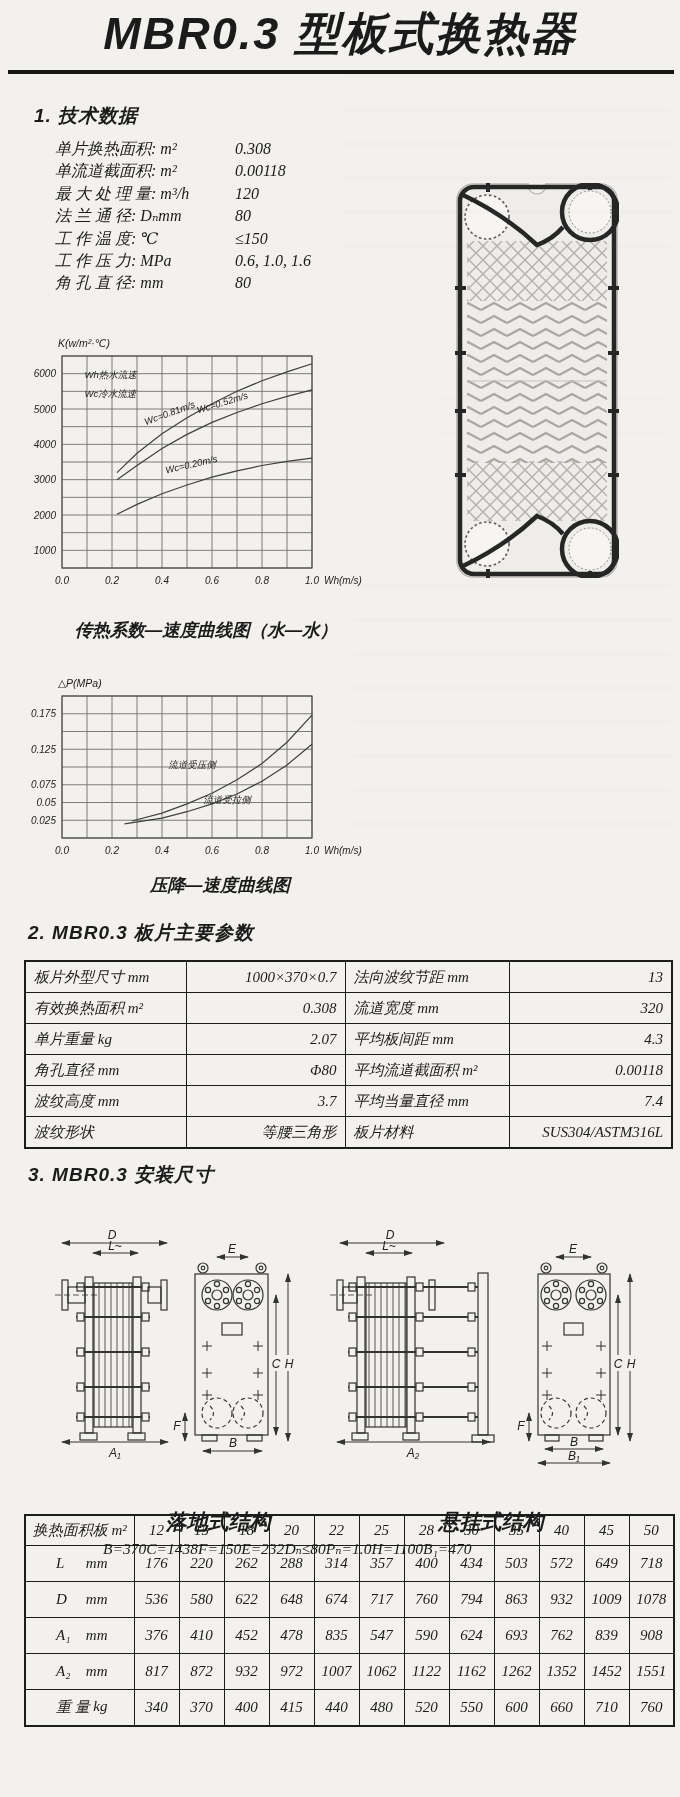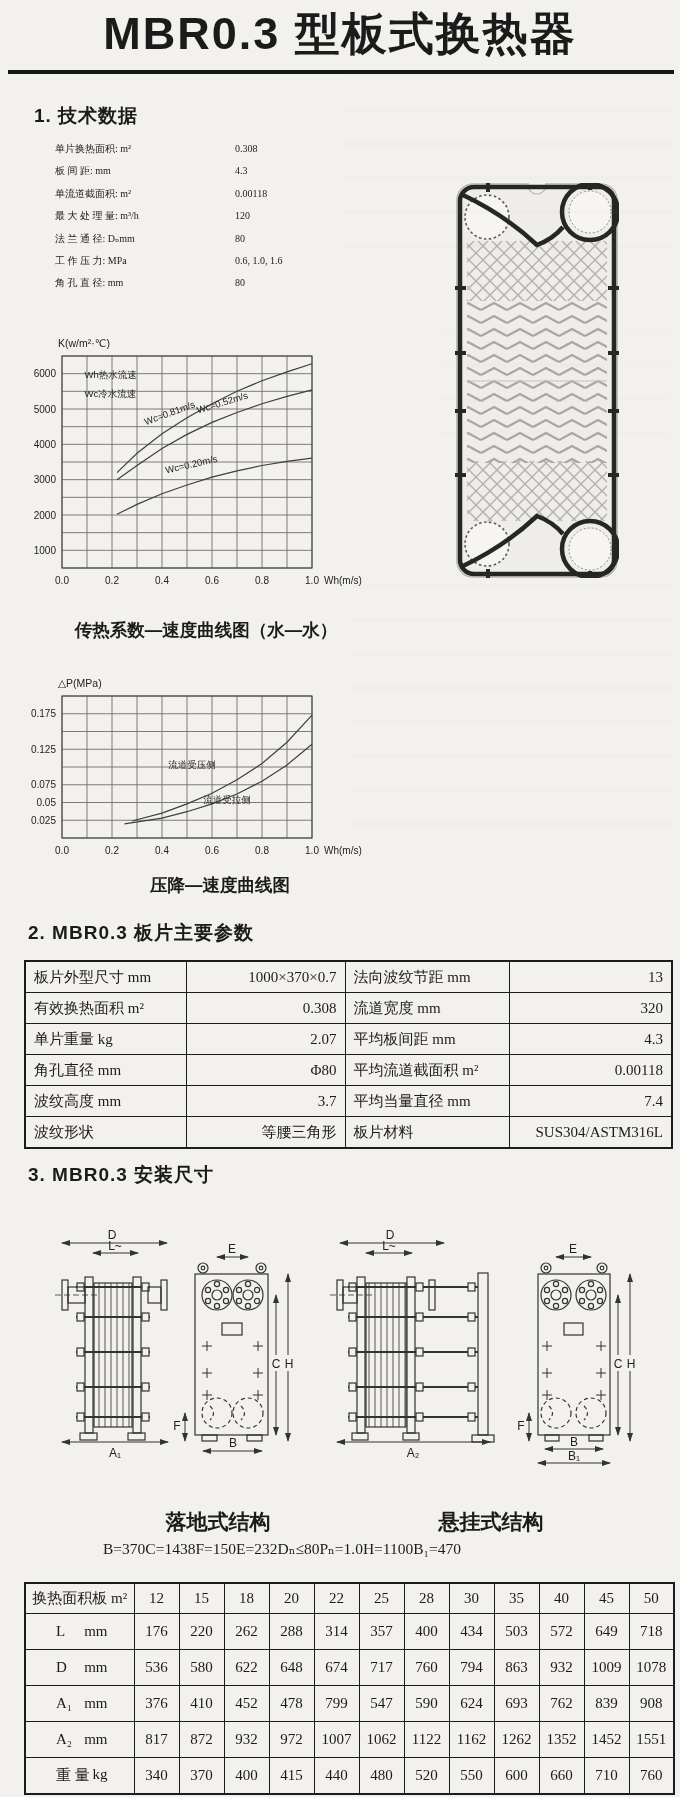--- a/index.html
+++ b/index.html
@@ -1,43 +1,43 @@
 <!DOCTYPE html>
 <html><head>
 <meta charset="utf-8">
 <style>
   html,body{margin:0;padding:0;background:#e8e6e2;}
   .page{position:relative;width:680px;height:1797px;background:#f3f1ed;overflow:hidden;
-        color:#1b1b1b;font-family:"Liberation Serif","DejaVu Serif",serif;}
+        color:#1b1b1b;font-family:"Liberation Serif","DejaVu Serif",serif;font-style:italic;}
   .hei{font-family:"Liberation Sans","DejaVu Sans",sans-serif;font-weight:700;}
   .title{position:absolute;top:4px;left:0;width:100%;text-align:center;font-size:45px;letter-spacing:2px;}
   .title-rule{position:absolute;top:70px;left:8px;width:666px;height:4px;background:#171717;}
   .sec-heading{position:absolute;font-size:19px;letter-spacing:1px;}
   #sec1-heading{top:103px;left:34px;}
   #sec2-heading{top:920px;left:28px;}
   #sec3-heading{top:1162px;left:28px;}
   
   .specs{position:absolute;top:138px;left:55px;width:330px;}
-  .spec-row{display:grid;grid-template-columns:180px 1fr;height:22.4px;font-size:10px;line-height:22.4px;}
+  .spec-row{display:grid;grid-template-columns:180px 1fr;height:22.4px;font-size:16px;line-height:22.4px;}
   .spec-value{padding-left:0px;}
   
   #chart1-svg{position:absolute;left:18px;top:330px;}
   #chart2-svg{position:absolute;left:18px;top:670px;}
   .caption{position:absolute;text-align:center;font-size:17.5px;}
   #caption1{top:618px;left:56px;width:300px;}
   #caption2{top:873px;left:80px;width:280px;}
   
   #plate-svg{position:absolute;left:455px;top:183px;}
   
   table{border-collapse:collapse;table-layout:fixed;background:transparent;padding-left:20px;}
   #params-table{position:absolute;top:960px;left:24px;width:647px;border:2px solid #1c1c1c;font-size:15px;}
   #params-table td{border:1.4px solid #1c1c1c;height:30px;padding:0 8px;}
   #params-table td.pl{text-align:left;}
   #params-table td.pv{text-align:right;}
-  #dim-table{position:absolute;top:1582px;left:24px;width:650px;border:2px solid #1c1c1c;font-size:15px;}
+  #dim-table{position:absolute;top:1514px;left:24px;width:650px;border:2px solid #1c1c1c;font-size:15px;}
   #dim-table td,#dim-table th{border:1.4px solid #1c1c1c;text-align:center;font-weight:normal;padding:0;}
   #dim-table tr.hdr td{height:29px;}
   #dim-table tr.datarow td{height:35px;}
   .rowlabel{display:flex;justify-content:space-between;padding:0 26px 0 30px;}
   
   #install-svg{position:absolute;left:0px;top:1215px;}
   .drawing-caption{position:absolute;text-align:center;font-size:21px;}
   #caption-left{top:1508px;left:118px;width:200px;}
   #caption-right{top:1508px;left:391px;width:200px;}
   .install-params{position:absolute;top:1540px;left:103px;width:490px;display:flex;
@@ -54,34 +54,34 @@
   <div class="title hei">MBR0.3 型板式换热器</div>
   <div class="title-rule"></div>
 
   <div id="sec1-heading" class="sec-heading hei">1. 技术数据</div>
   <div id="specs" class="specs">
       <div class="spec-row">
         <span class="spec-label">单片换热面积: m²</span>
         <span class="spec-value">0.308</span>
       </div>
       <div class="spec-row">
-        <span class="spec-label">板  间  距: mm</span>
-        <span class="spec-value">4.3</span>
-      </div>
-      <div class="spec-row">
         <span class="spec-label">单流道截面积: m²</span>
         <span class="spec-value">0.00118</span>
       </div>
       <div class="spec-row">
         <span class="spec-label">最 大 处 理 量: m³/h</span>
         <span class="spec-value">120</span>
       </div>
       <div class="spec-row">
         <span class="spec-label">法 兰 通 径: Dₙmm</span>
         <span class="spec-value">80</span>
+      </div>
+      <div class="spec-row">
+        <span class="spec-label">工 作 温 度: ℃</span>
+        <span class="spec-value">≤150</span>
       </div>
       <div class="spec-row">
         <span class="spec-label">工 作 压 力: MPa</span>
         <span class="spec-value">0.6, 1.0, 1.6</span>
       </div>
       <div class="spec-row">
         <span class="spec-label">角 孔 直 径: mm</span>
         <span class="spec-value">80</span>
       </div>
     </div>
@@ -580,21 +580,21 @@
           <td>
             <div class="rowlabel">
               <span>A₁</span>
               <span>mm</span>
             </div>
           </td>
           <td>376</td>
           <td>410</td>
           <td>452</td>
           <td>478</td>
-          <td>799</td>
+          <td>835</td>
           <td>547</td>
           <td>590</td>
           <td>624</td>
           <td>693</td>
           <td>762</td>
           <td>839</td>
           <td>908</td>
         </tr>
         <tr class="datarow">
           <td>

